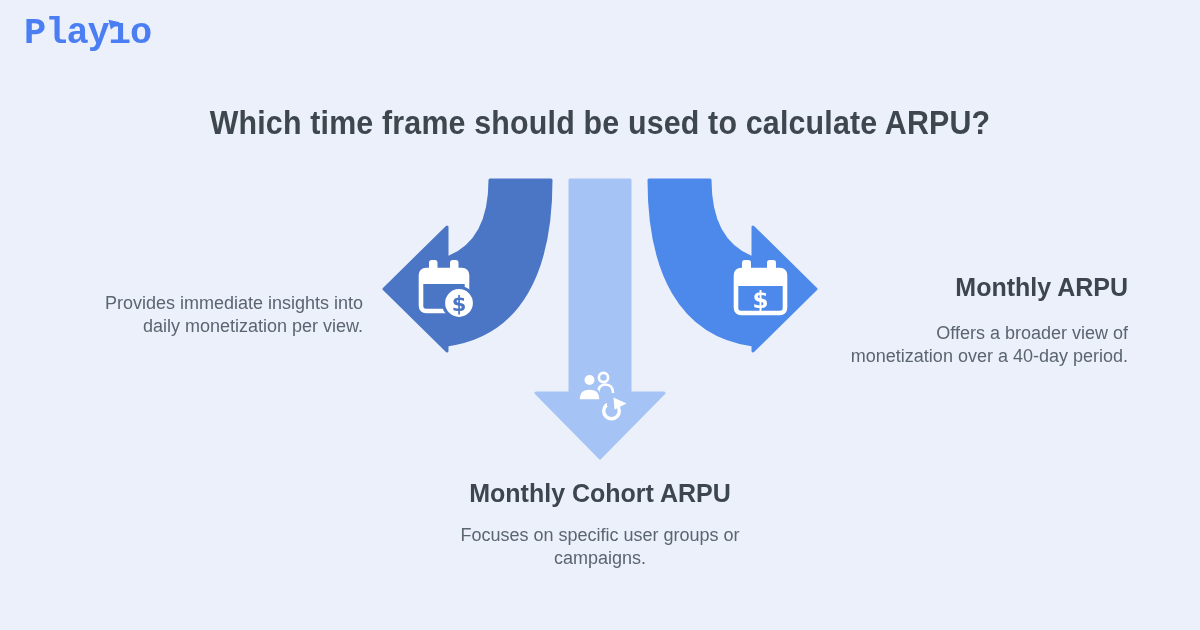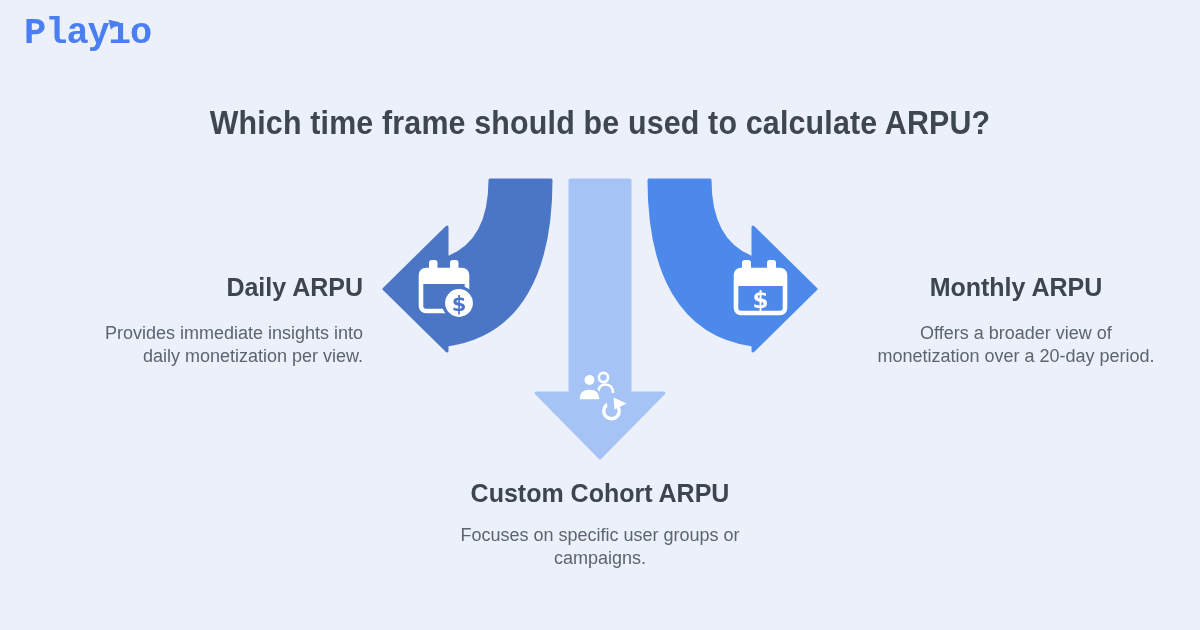--- a/index.html
+++ b/index.html
@@ -29,21 +29,21 @@
   .block h2 {
     font-size:25px; font-weight:bold; color:#3d454e; line-height:1.2;
   }
   .block p {
     font-size:18px; color:#5b6570; line-height:1.3; margin-top:20px;
   }
   .block-daily {
     position:absolute; top:272px; right:837px; width:280px; text-align:right;
   }
   .block-monthly {
-    position:absolute; top:272px; left:838px; width:290px; text-align:center;margin-left:33px;
+    position:absolute; top:272px; left:838px; width:290px; text-align:right;
   }
   .block-custom {
     position:absolute; top:478px; left:425px; width:350px; text-align:center;
   }
   .block-custom p { margin-top:16px; }
 </style>
 </head>
 <body style="background: rgb(235, 240, 251);">
 
 <div class="logo" style="color: rgb(75, 126, 242);"><span>Play</span><span class="logo-i"><span>ı</span><svg width="13" height="14" viewBox="0 0 13 14">
@@ -90,25 +90,24 @@
   <g>
     <rect x="736" y="270" width="49" height="43" rx="5" fill="none" stroke="#ffffff" stroke-width="4.6"></rect>
     <path d="M736,286 L736,275 C736,272 738,270 741,270 L780,270 C783,270 785,272 785,275 L785,286 Z" fill="#ffffff"></path>
     <rect x="742" y="260" width="9" height="14" rx="2.8" fill="#ffffff"></rect>
     <rect x="767" y="260" width="9" height="14" rx="2.8" fill="#ffffff"></rect>
     <text x="760.5" y="308" text-anchor="middle" font-size="23" font-weight="bold" fill="#ffffff" font-family="DejaVu Sans, sans-serif">$</text>
   </g>
 </svg>
 
 <div class="block block-daily">
-  <h2 style="color: rgb(61, 69, 78);">Daily ARPU</h2>
   <p style="color: rgb(91, 101, 112);">Provides immediate insights into daily monetization per view.</p>
 </div>
 
 <div class="block block-monthly">
   <h2 style="color: rgb(61, 69, 78);">Monthly ARPU</h2>
-  <p style="color: rgb(91, 101, 112);">Offers a broader view of monetization over a 20-day period.</p>
+  <p style="color: rgb(91, 101, 112);">Offers a broader view of monetization over a 40-day period.</p>
 </div>
 
 <div class="block block-custom">
-  <h2 style="color: rgb(61, 69, 78);">Custom Cohort ARPU</h2>
+  <h2 style="color: rgb(61, 69, 78);">Monthly Cohort ARPU</h2>
   <p style="color: rgb(91, 101, 112);">Focuses on specific user groups or campaigns.</p>
 </div>
 
 </body></html>

